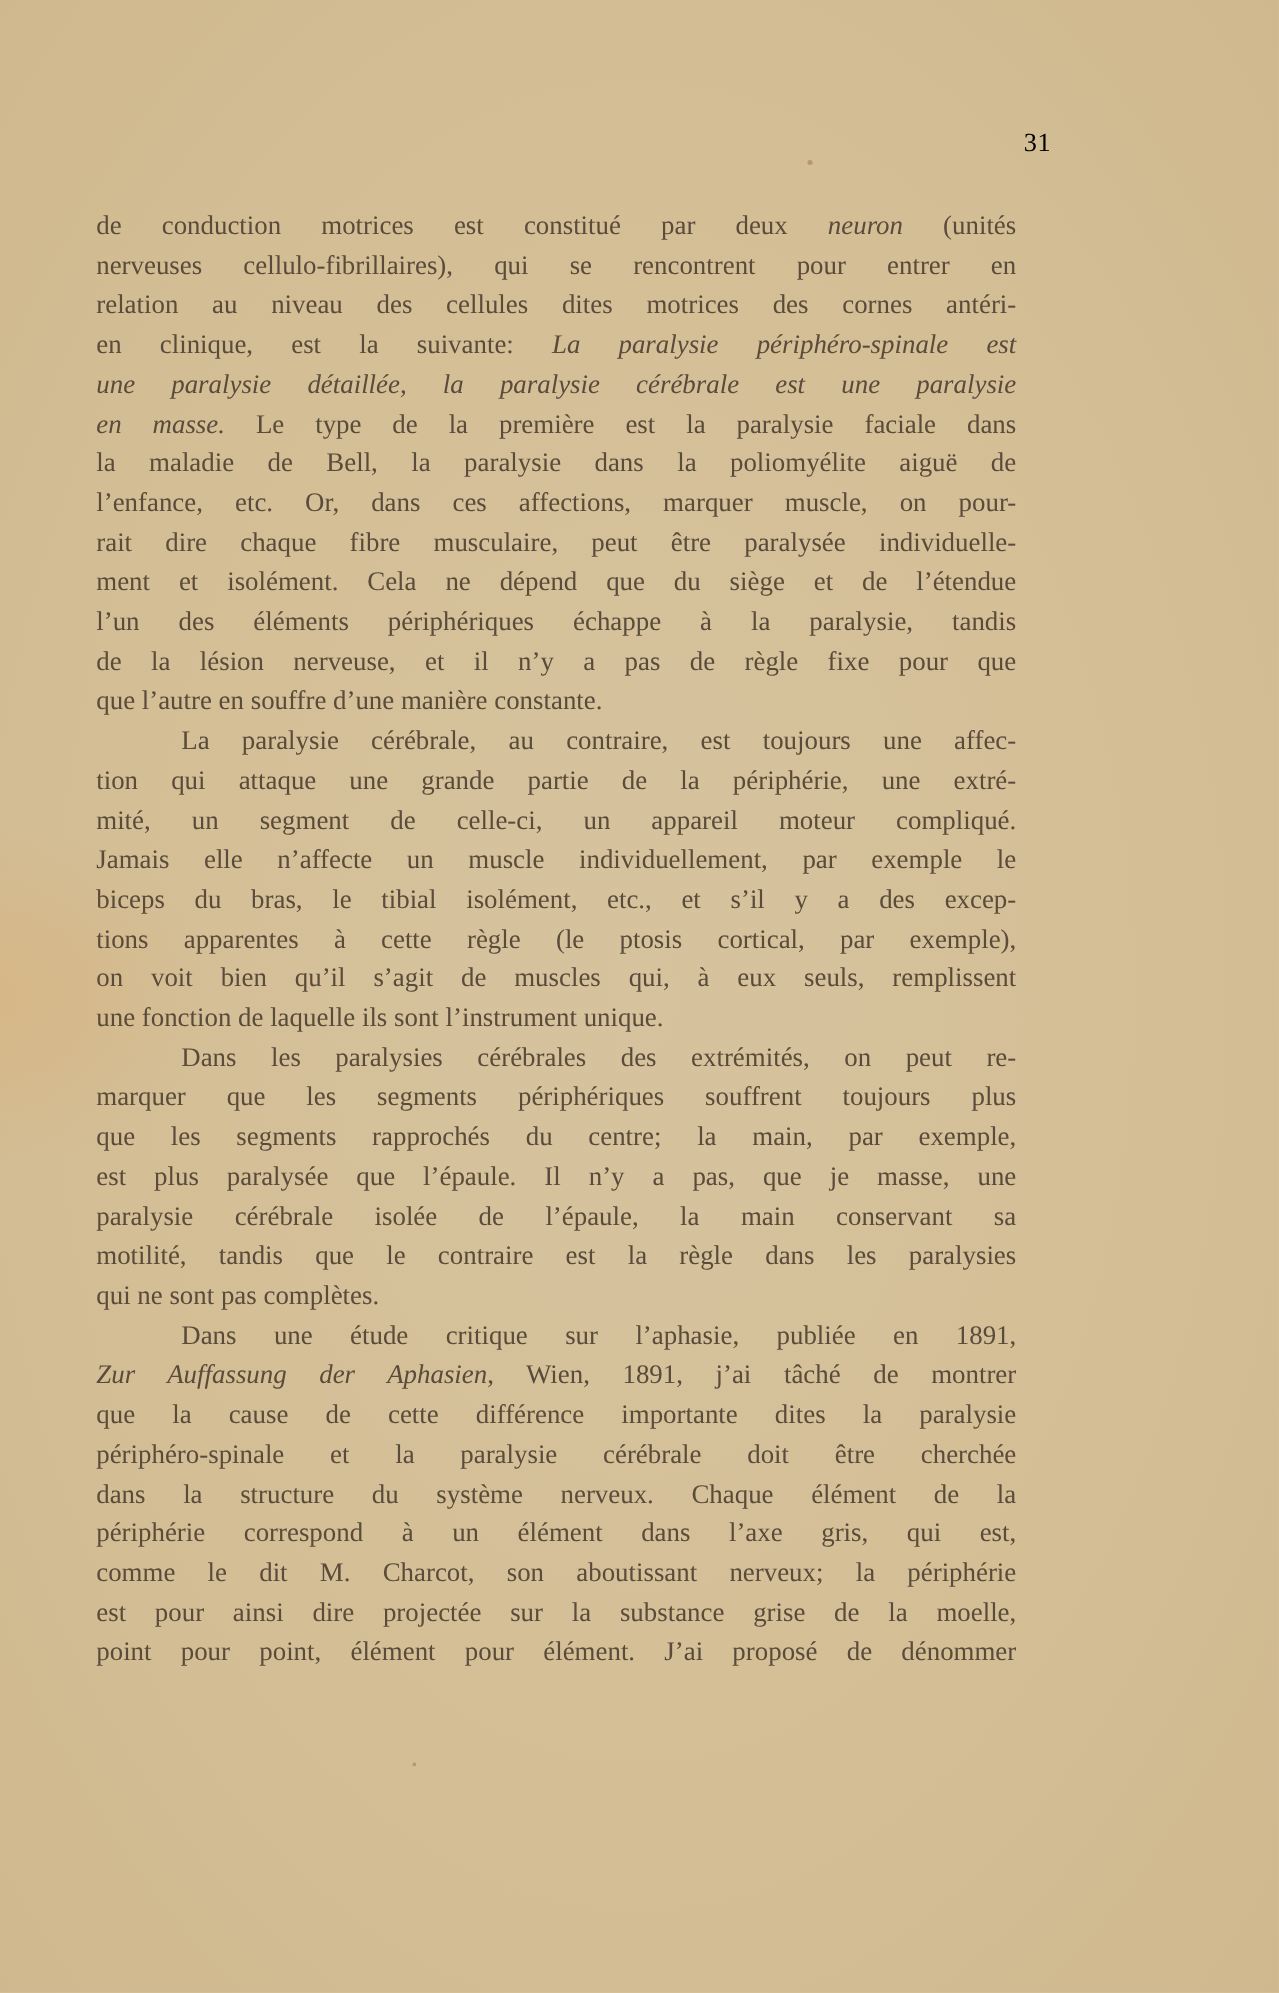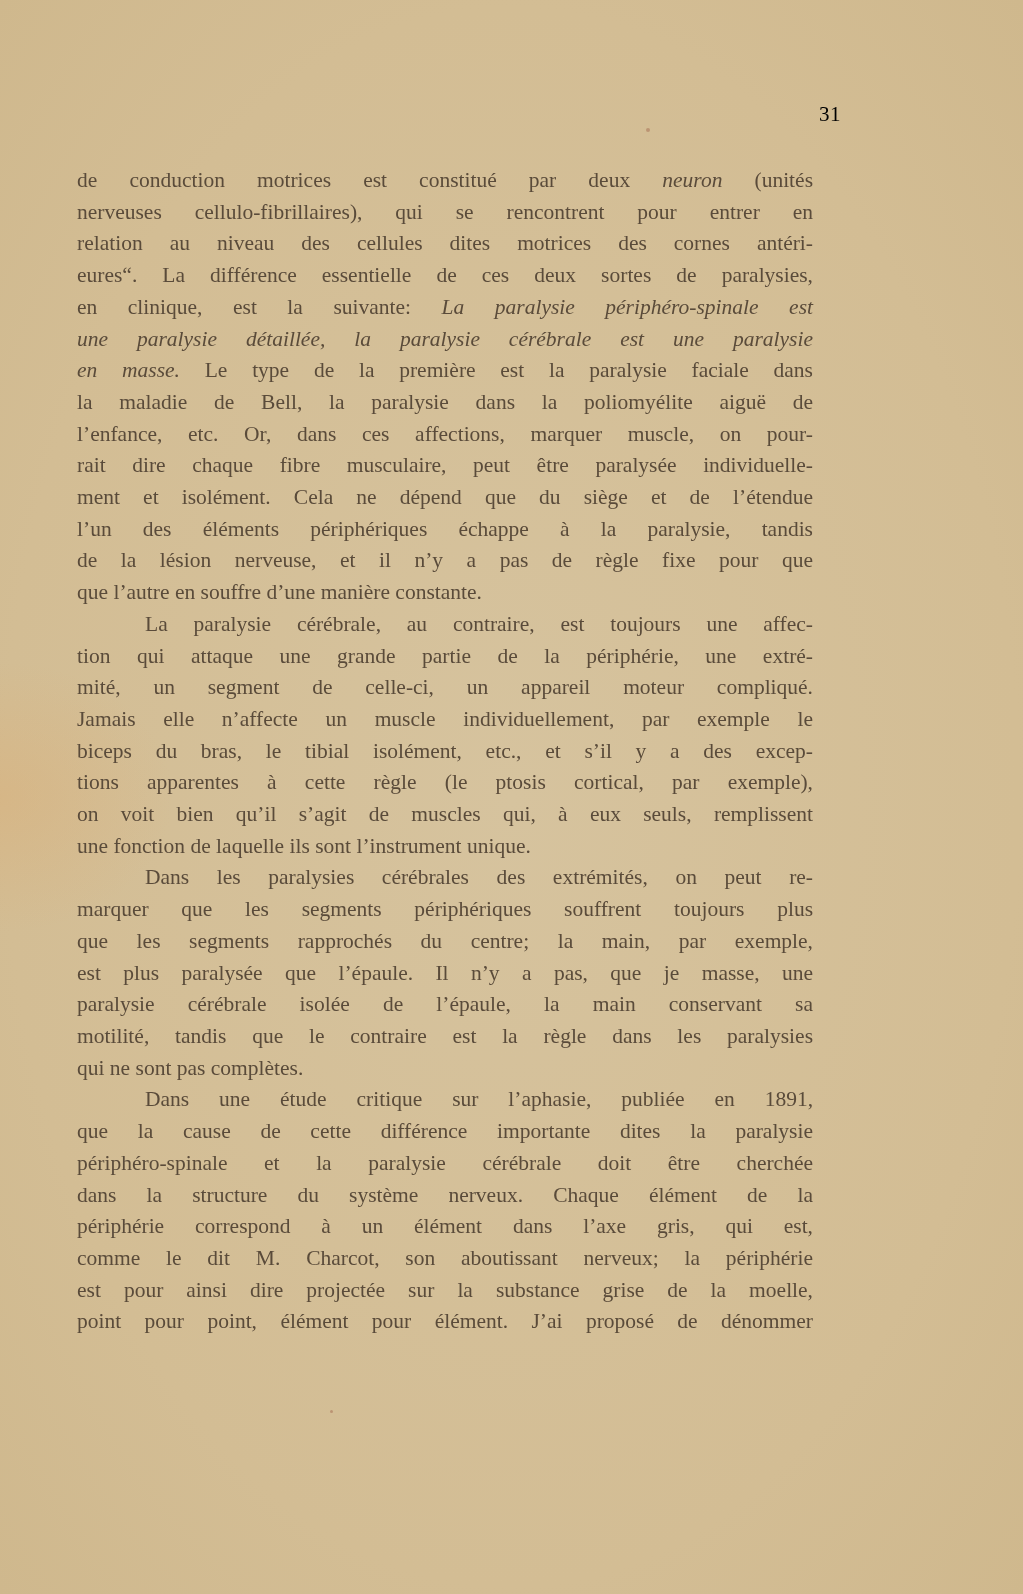--- a/index.html
+++ b/index.html
@@ -39,21 +39,20 @@
 </style>
 </head>
 <body>
 
 <div class="page-number">31</div>
 
 <div class="body-text" id="body-text">
     <span class="line"><span>de conduction motrices est constitué par deux </span><em>neuron</em><span> (unités</span></span>
     <span class="line"><span>nerveuses cellulo-fibrillaires), qui se rencontrent pour entrer en</span></span>
     <span class="line"><span>relation au niveau des cellules dites motrices des cornes antéri-</span></span>
-    <span class="line"><span>eures“. La différence essentielle de ces deux sortes de paralysies,</span></span>
     <span class="line"><span>en clinique, est la suivante: </span><em>La paralysie périphéro-spinale est</em></span>
     <span class="line"><em>une paralysie détaillée, la paralysie cérébrale est une paralysie</em></span>
     <span class="line"><em>en masse.</em><span> Le type de la première est la paralysie faciale dans</span></span>
     <span class="line"><span>la maladie de Bell, la paralysie dans la poliomyélite aiguë de</span></span>
     <span class="line"><span>l’enfance, etc. Or, dans ces affections, marquer muscle, on pour-</span></span>
     <span class="line"><span>rait dire chaque fibre musculaire, peut être paralysée individuelle-</span></span>
     <span class="line"><span>ment et isolément. Cela ne dépend que du siège et de l’étendue</span></span>
     <span class="line"><span>l’un des éléments périphériques échappe à la paralysie, tandis</span></span>
     <span class="line"><span>de la lésion nerveuse, et il n’y a pas de règle fixe pour que</span></span>
     <span class="line last"><span>que l’autre en souffre d’une manière constante.</span></span>
@@ -66,20 +65,21 @@
     <span class="line"><span>on voit bien qu’il s’agit de muscles qui, à eux seuls, remplissent</span></span>
     <span class="line last"><span>une fonction de laquelle ils sont l’instrument unique.</span></span>
     <span class="line indent"><span>Dans les paralysies cérébrales des extrémités, on peut re-</span></span>
     <span class="line"><span>marquer que les segments périphériques souffrent toujours plus</span></span>
     <span class="line"><span>que les segments rapprochés du centre; la main, par exemple,</span></span>
     <span class="line"><span>est plus paralysée que l’épaule. Il n’y a pas, que je masse, une</span></span>
     <span class="line"><span>paralysie cérébrale isolée de l’épaule, la main conservant sa</span></span>
     <span class="line"><span>motilité, tandis que le contraire est la règle dans les paralysies</span></span>
     <span class="line last"><span>qui ne sont pas complètes.</span></span>
     <span class="line indent"><span>Dans une étude critique sur l’aphasie, publiée en 1891,</span></span>
+    <span class="line"><em>Zur Auffassung der Aphasien</em><span>, Wien, 1891, j’ai tâché de montrer</span></span>
     <span class="line"><span>que la cause de cette différence importante dites la paralysie</span></span>
     <span class="line"><span>périphéro-spinale et la paralysie cérébrale doit être cherchée</span></span>
     <span class="line"><span>dans la structure du système nerveux. Chaque élément de la</span></span>
     <span class="line"><span>périphérie correspond à un élément dans l’axe gris, qui est,</span></span>
     <span class="line"><span>comme le dit M. Charcot, son aboutissant nerveux; la périphérie</span></span>
     <span class="line"><span>est pour ainsi dire projectée sur la substance grise de la moelle,</span></span>
     <span class="line"><span>point pour point, élément pour élément. J’ai proposé de dénommer</span></span>
   </div>
 
 <span class="speck" style="top:128px;left:646px;"></span>

